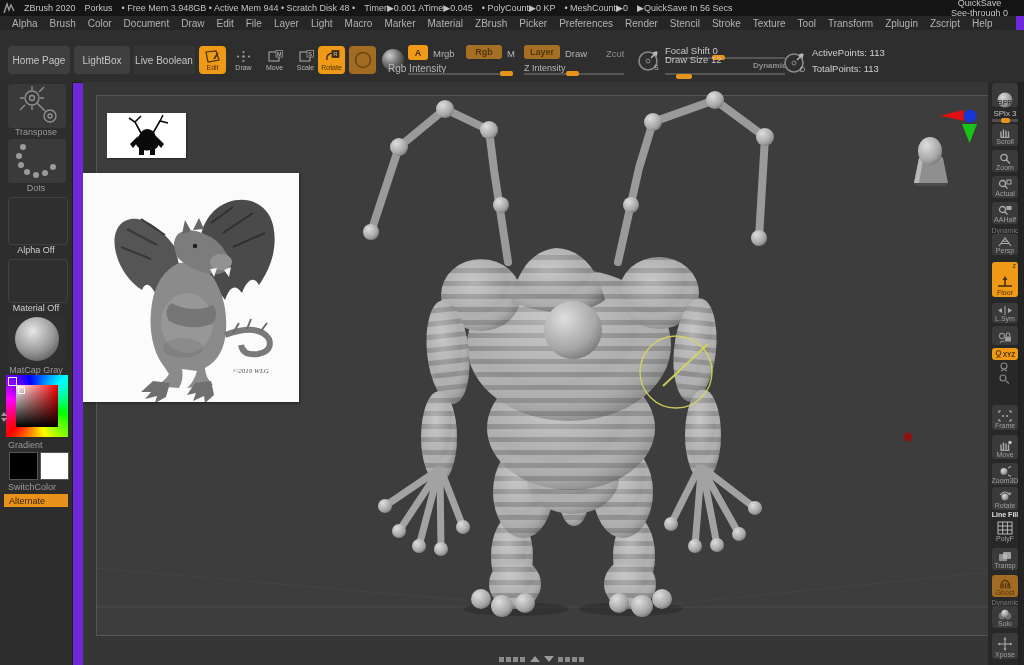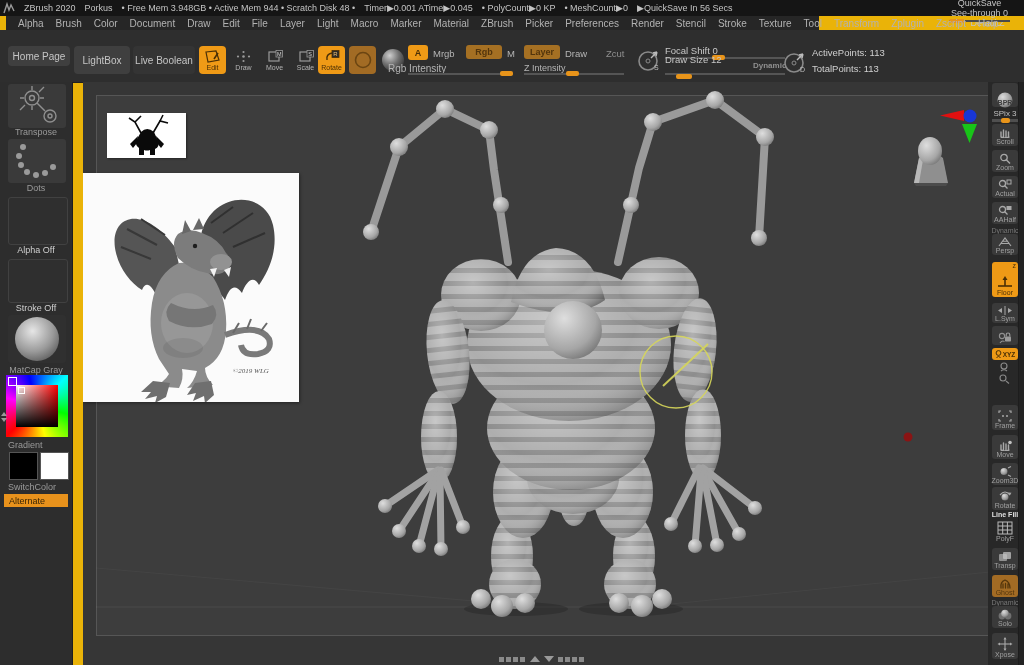--- a/index.html
+++ b/index.html
@@ -1,33 +1,33 @@
 <!DOCTYPE html>
 <html><head>
 <meta charset="utf-8">
 <style>
   html,body{margin:0;padding:0;background:#1a1a1a;}
   body{width:1024px;height:665px;overflow:hidden;font-family:"Liberation Sans",sans-serif;
        -webkit-font-smoothing:antialiased;}
   .abs{position:absolute;}
-  #app{position:relative;width:1024px;height:665px;background:#eab308;}
+  #app{position:relative;width:1024px;height:665px;background:#6d28d9;}
 
   
   #titlebar{left:0;top:0;width:1024px;height:16px;background:#151515;display:flex;align-items:center;
             font-size:9px;color:#c4c4c4;white-space:nowrap;}
   #titlebar .seg{margin-left:9px;}
   #titlebar .right{margin-left:auto;display:flex;align-items:center;flex-direction:column;}
   #titlebar .right .seg{margin-left:0;margin-right:16px;}
   .dim{color:#777;}
   #see-through{position:relative;}
   #see-through .track{position:absolute;left:-2px;right:-2px;bottom:-4px;height:2px;background:#4a4a4a;}
   #see-through .fill{position:absolute;left:-2px;bottom:-5px;width:16px;height:4px;background:#e8941a;border-radius:2px;}
 
   
-  #menubar{left:6px;top:16px;width:813px;height:14px;background:#262626;display:flex;align-items:center;
+  #menubar{left:0;top:16px;width:1016px;height:14px;background:#262626;display:flex;align-items:center;
            font-size:10px;color:#b2b2b2;border-bottom:1px solid #1c1c1c;}
   #menubar span{margin-left:12px;cursor:default;}
 
   
   #toolbar{left:0;top:30px;width:1024px;height:52px;background:#2e2e2e;border-bottom:1px solid #202020;}
   .tb-btn{position:absolute;background:#3f3f3f;border-radius:4px;color:#c6c6c6;font-size:10px;
           display:flex;align-items:center;justify-content:center;}
   .tool{position:absolute;width:27px;height:28px;border-radius:4px;display:flex;flex-direction:column;
         align-items:center;justify-content:center;gap:1px;}
   .tool .cap{font-size:7px;line-height:7px;color:#b5b5b5;}
@@ -128,21 +128,21 @@
     <span>Stroke</span>
     <span>Texture</span>
     <span>Tool</span>
     <span>Transform</span>
     <span>Zplugin</span>
     <span>Zscript</span>
     <span>Help</span>
   </div>
 
   <div id="toolbar" class="abs">
-    <div class="tb-btn" style="left:8px;top:16px;width:62px;height:20px;">Home Page</div>
+    <div class="tb-btn" style="left:8px;top:16px;width:62px;height:28px;">Home Page</div>
     <div class="tb-btn" style="left:74px;top:16px;width:56px;height:28px;">LightBox</div>
     <div class="tb-btn" style="left:133px;top:16px;width:62px;height:28px;background:#343434;">Live Boolean</div>
 
     <div class="tool on" style="left:199px;top:16px;">
       <span>
           <svg width="15" height="13" viewBox="0 0 15 13">
             <path d="M1,2 L11,1 L14,10 L3,12 Z" fill="none" stroke="#4a2f06" stroke-width="1.2"></path>
             <path d="M9,9 L13,3" stroke="#4a2f06" stroke-width="1.6"></path>
           </svg>
         </span>
@@ -283,21 +283,21 @@
             <circle cx="45" cy="28" r="3"></circle>
           </g>
         </svg>
     </div>
     <div class="ls-lbl" style="top:101px;">Dots</div>
 
     <div class="ls-tile ls-dark" style="top:115px;height:46px;"></div>
     <div class="ls-lbl bright" style="top:163px;">Alpha Off</div>
 
     <div class="ls-tile ls-dark" style="top:177px;height:42px;"></div>
-    <div class="ls-lbl bright" style="top:221px;">Stroke Off</div>
+    <div class="ls-lbl bright" style="top:221px;">Material Off</div>
 
     <div class="ls-tile" style="top:233px;height:48px;background:#303030;">
       <svg width="58" height="48" viewBox="0 0 58 48">
           <defs>
             <radialGradient id="mcg" cx="0.4" cy="0.32" r="0.85">
               <stop offset="0" stop-color="#e6e6e6"></stop>
               <stop offset="0.55" stop-color="#9a9a9a"></stop>
               <stop offset="1" stop-color="#474747"></stop>
             </radialGradient>
           </defs>

